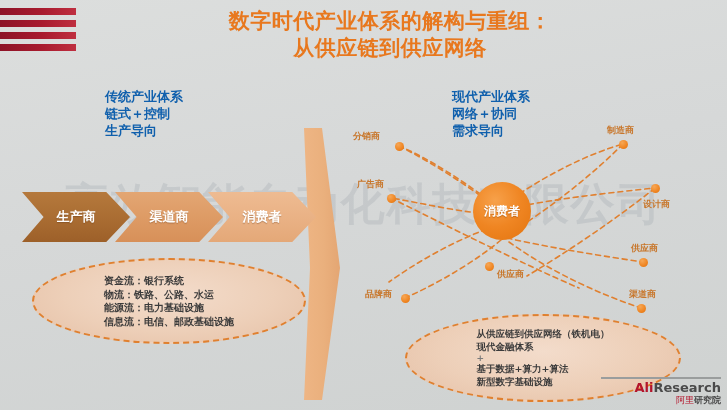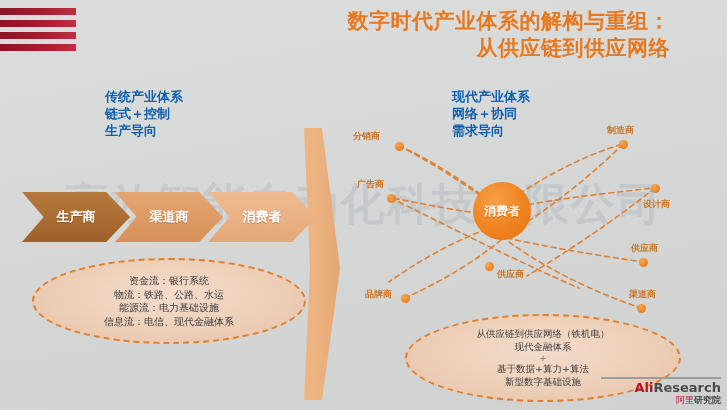--- a/index.html
+++ b/index.html
@@ -22,21 +22,21 @@
     background:linear-gradient(90deg,#8d1327 0%,#a81b2e 55%,#bf2f40 100%);
   }
   #barmark .bar.b0{top:0;}
   #barmark .bar.b1{top:12px;}
   #barmark .bar.b2{top:24px;}
   #barmark .bar.b3{top:36px;}
 
   
   #title{
     position:absolute;left:110px;top:8px;width:560px;
-    text-align:right;color:#e8781e;
+    text-align:center;color:#e8781e;
     font-weight:bold;font-size:21px;line-height:27px;
     letter-spacing:.5px;
   }
   #title .l2{display:block;}
 
   
   .colhead{
     position:absolute;text-align:left;color:#1060ad;
     font-weight:bold;font-size:13px;line-height:17px;
   }
@@ -72,21 +72,21 @@
   .chev.c1{left:93px;background:linear-gradient(180deg,#e3a673 0%,#dd9a64 55%,#d79059 100%);}
   .chev.c2{left:186px;background:linear-gradient(180deg,#eebb92 0%,#e9b184 55%,#e4a878 100%);}
 
   
   .ellipse{
     position:absolute;
     border:2px dashed #e0802f;
     border-radius:50%;
     background:radial-gradient(ellipse at 50% 42%,#f3dccb 0%,#edcfb8 55%,#e5c0a6 100%);
     display:flex;align-items:center;justify-content:center;
-    text-align:center;color:#3b3b3b;
+    color:#3b3b3b;font-weight:bold;
   }
   #ellipse-left{left:32px;top:258px;width:270px;height:82px;}
   #ellipse-right{left:405px;top:314px;width:272px;height:84px;}
   .ellipse .txt{font-size:10px;line-height:13.5px;}
   .ellipse .txt span{display:block;white-space:nowrap;}
   #ellipse-right .txt{font-size:9.5px;line-height:12.5px;}
   #ellipse-right .plus{color:#7a7a7a;font-size:9px;line-height:10px;}
 
   
   #network{position:absolute;left:355px;top:122px;width:330px;height:200px;}
@@ -167,21 +167,21 @@
     <div class="chev c2">
       <span>消费者</span>
     </div>
   </div>
 
   <div class="ellipse" id="ellipse-left">
     <div class="txt">
       <span>资金流：银行系统</span>
       <span>物流：铁路、公路、水运</span>
       <span>能源流：电力基础设施</span>
-      <span>信息流：电信、现代金融体系</span>
+      <span>信息流：电信、邮政基础设施</span>
     </div>
   </div>
 
   <div id="network">
     <svg width="330" height="200" viewBox="0 0 330 200">
       <g fill="none" stroke="#e08030" stroke-width="1.6" stroke-dasharray="5,4" stroke-linecap="round">
         <path d="M147,88 C118,66 78,38 44,24"></path>
         <path d="M150,82 C185,56 232,32 268,22"></path>
         <path d="M142,92 C112,92 72,82 36,76"></path>
         <path d="M156,86 C204,76 262,70 300,66"></path>

